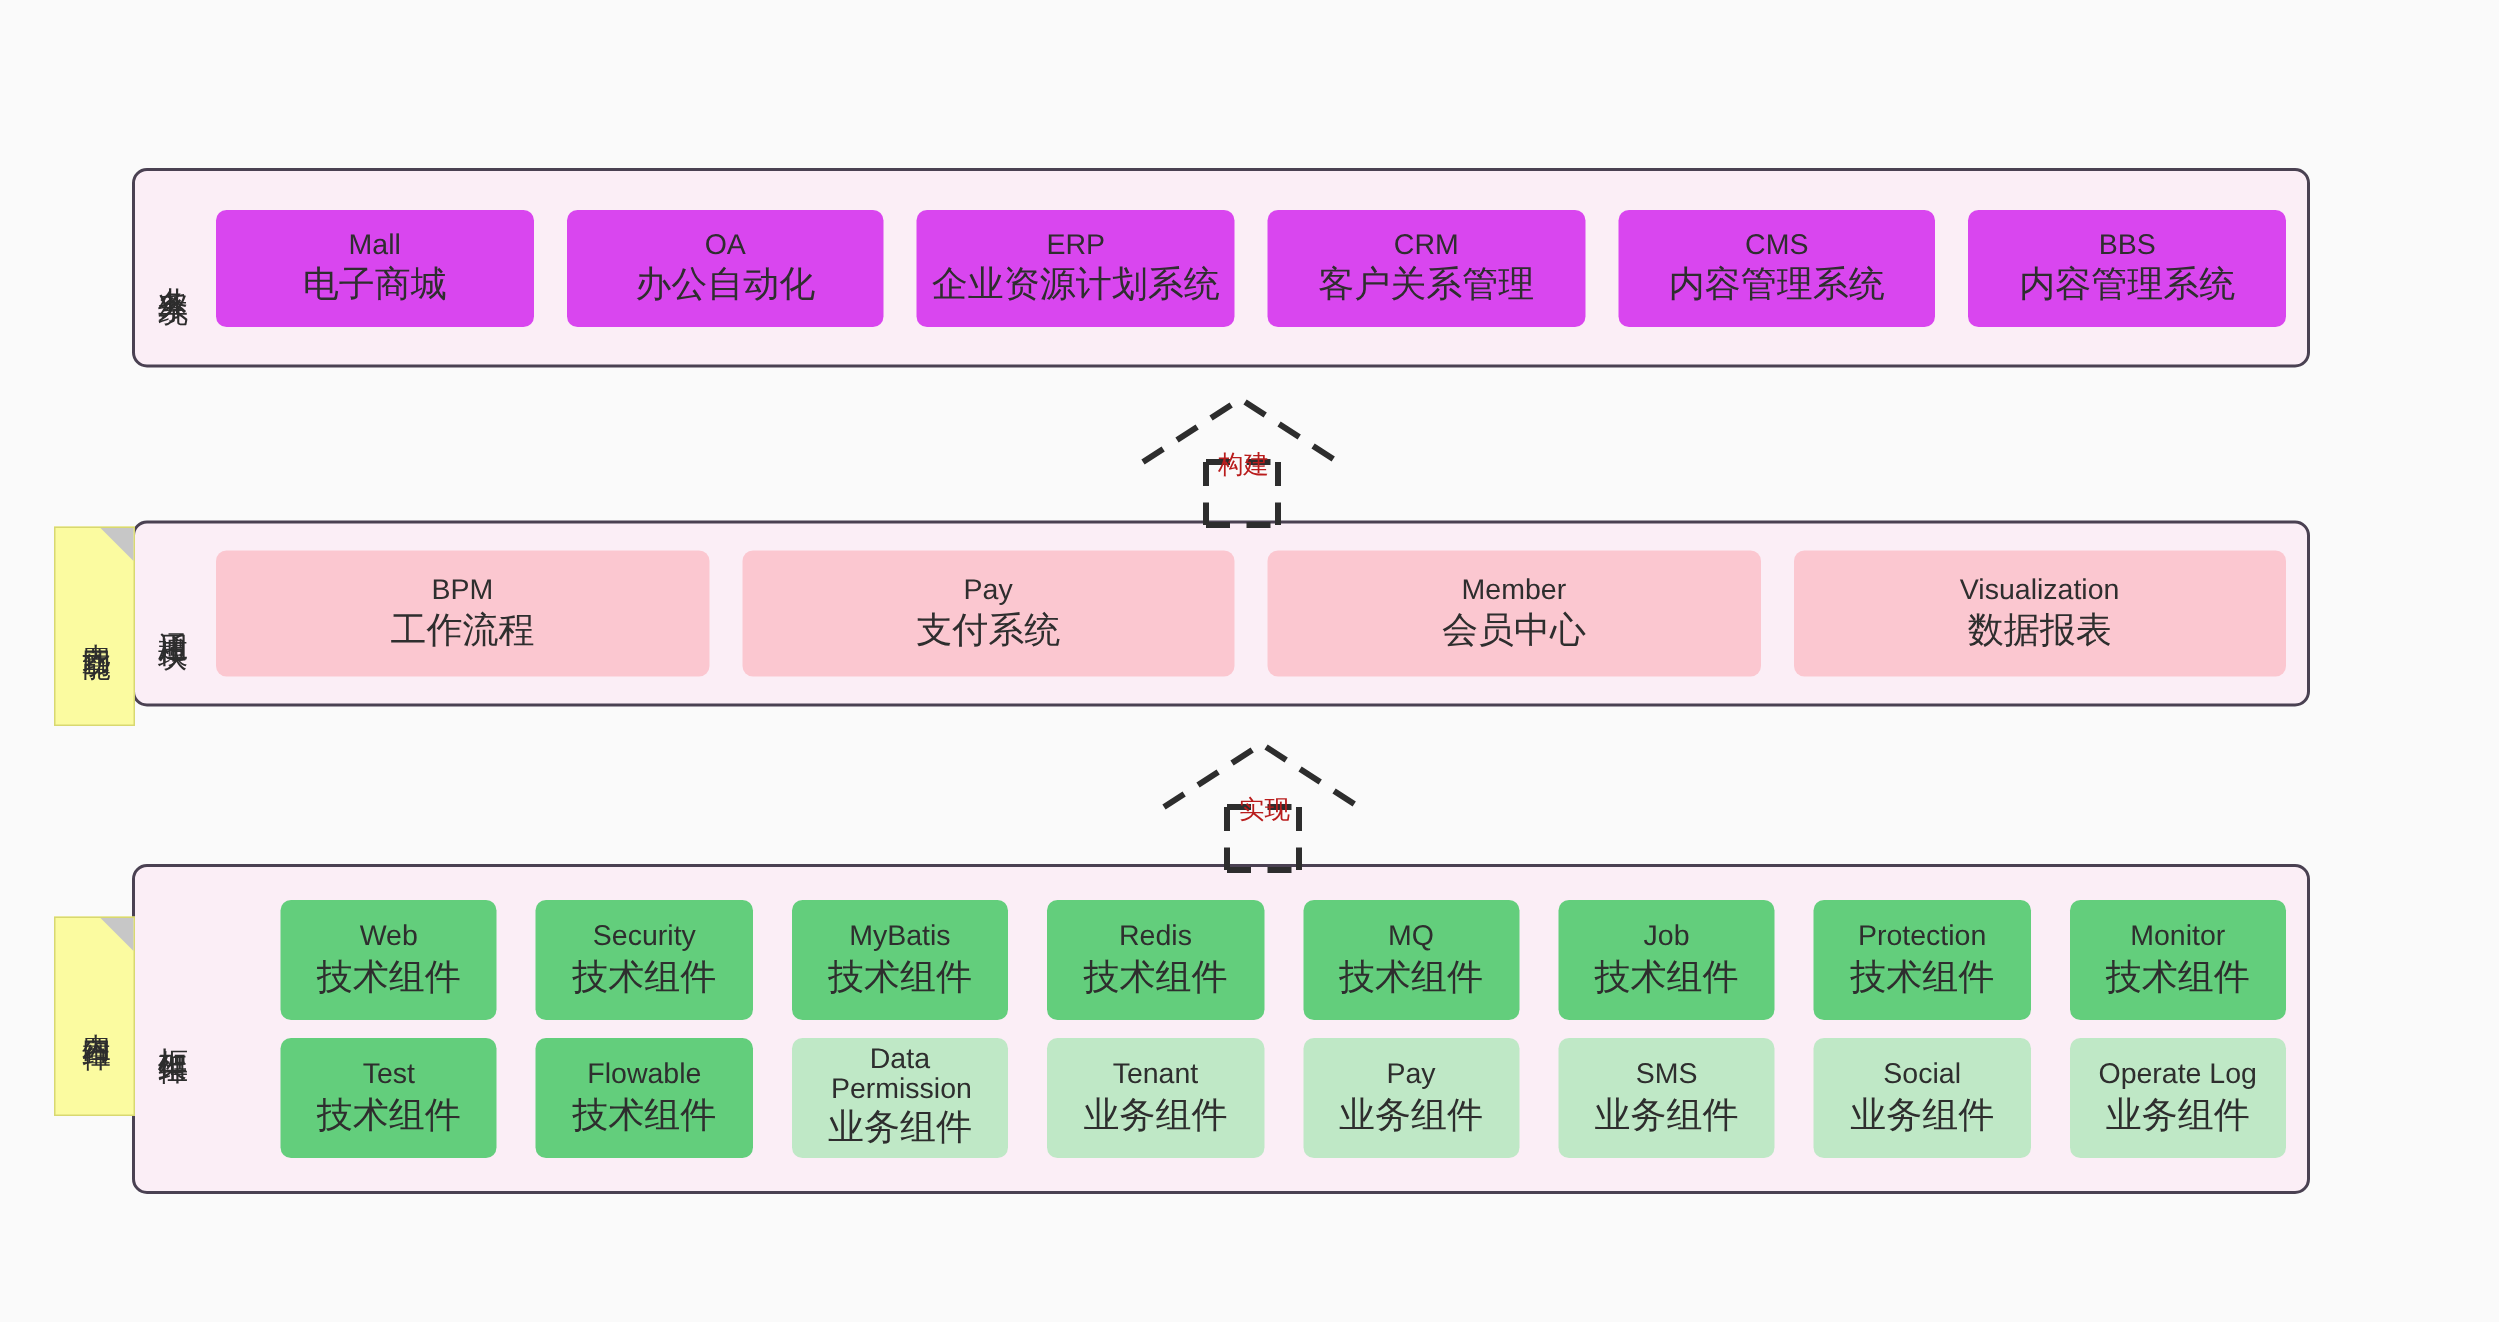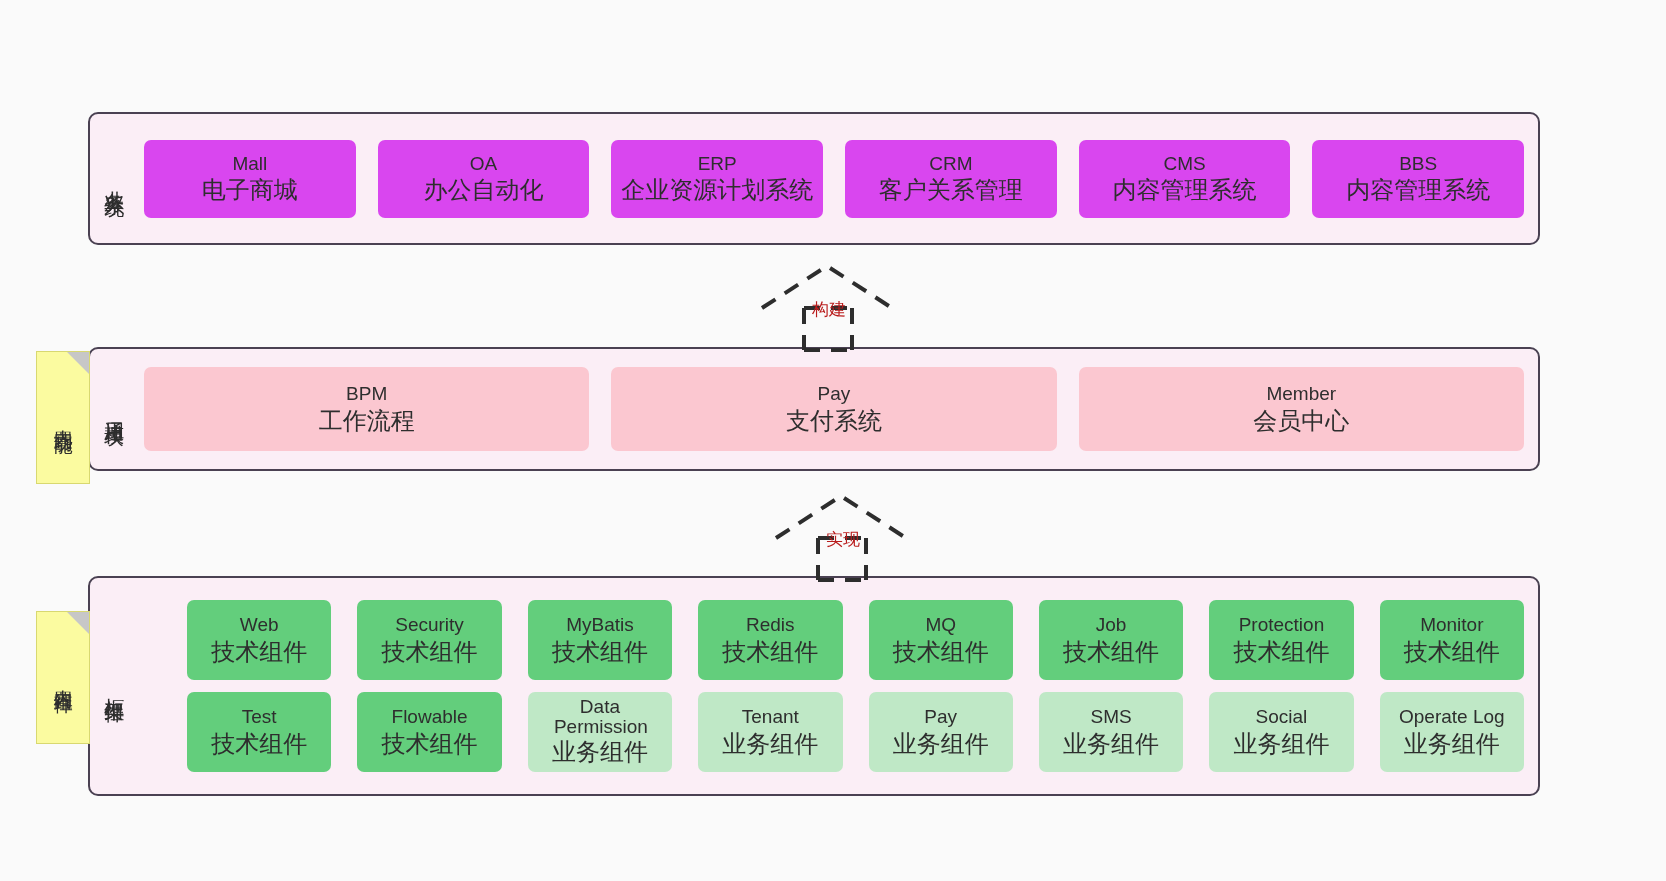--- a/index.html
+++ b/index.html
@@ -167,20 +167,24 @@
           <span class="cn">工作流程</span>
         </div>
         <div class="cell h-mod c-pinklight">
           <span class="en">Pay</span>
           <span class="cn">支付系统</span>
         </div>
         <div class="cell h-mod c-pinklight">
           <span class="en">Member</span>
           <span class="cn">会员中心</span>
         </div>
+        <div class="cell h-mod c-pinklight">
+          <span class="en">Visualization</span>
+          <span class="cn">数据报表</span>
+        </div>
       </div>
     </div>
   </div>
 
   <div class="arrow" style="left:766px; top:488px; width:160px; height:92px;">
     <svg width="160" height="92" viewBox="0 0 160 92" fill="none">
       <path d="M10 50 L75 8 L140 50" stroke="#2d2d2d" stroke-width="4" stroke-dasharray="16 11" stroke-linecap="butt"></path>
       <path d="M52 50 L52 92 M52 50 L100 50 M100 50 L100 92 M52 92 L100 92" stroke="#2d2d2d" stroke-width="4" stroke-dasharray="16 11"></path>
     </svg>
     <span class="arrow-label" style="left:60px; top:40px;">实现</span>

